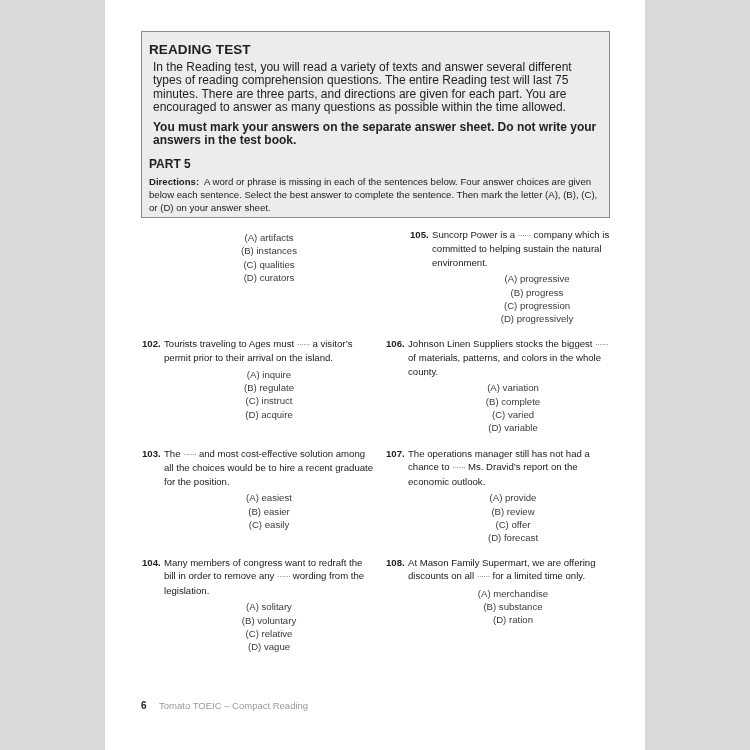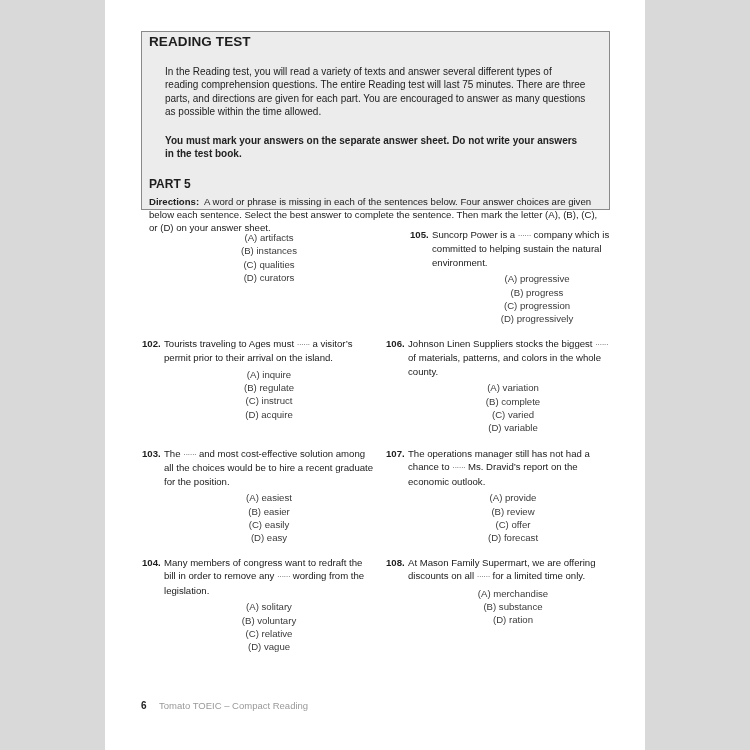--- a/index.html
+++ b/index.html
@@ -11,28 +11,28 @@
       position: relative;
     }
     .page {
       position: absolute; left: 105px; top: 0; width: 540px; height: 750px;
       background: #ffffff;
     }
     .intro-box {
       position: absolute; left: 36px; top: 31px; width: 453px; height: 168px;
       background: #ececec;
       border: 1px solid #8a8a8a;
-      padding: 2px 7px 7px 7px;
+      padding: 10px 7px 7px 7px;
       box-sizing: content-box;
     }
     .intro-title {
       font-weight: bold; font-size: 13.5px; margin: 0 0 4px 0; letter-spacing: 0.1px;
     }
     .intro-text {
-      font-size: 10px; line-height: 13.3px; margin: 16px; color: #222;
+      font-size: 12px; line-height: 13.3px; margin: 4px; color: #222;
     }
     .intro-text + .intro-text { margin-top: 7px; font-weight: bold; }
     .part-title {
       font-weight: bold; font-size: 12px; margin: 9px 0 4px 0;
     }
     .directions { font-size: 9.6px; line-height: 13.3px; margin: 0; color: #222; }
     .directions b { font-weight: bold; }
 
     .question {
       position: absolute; width: 232px;
@@ -90,21 +90,20 @@
 
   <div class="question" style="left:37px; top:447px;">
     <div class="q-head">
       <span class="q-num">103.</span>
       <span class="q-stem"><span>The</span> <span class="blank">······</span> <span>and most cost-effective solution among all the choices would be to hire a recent graduate for the position.</span></span>
     </div>
     <ul class="options">
       <li>(A) easiest</li>
       <li>(B) easier</li>
       <li>(C) easily</li>
-      <li>(D) easy</li>
     </ul>
   </div>
 
   <div class="question" style="left:37px; top:556px;">
     <div class="q-head">
       <span class="q-num">104.</span>
       <span class="q-stem"><span>Many members of congress want to redraft the bill in order to remove any</span> <span class="blank">······</span> <span>wording from the legislation.</span></span>
     </div>
     <ul class="options">
       <li>(A) solitary</li>

